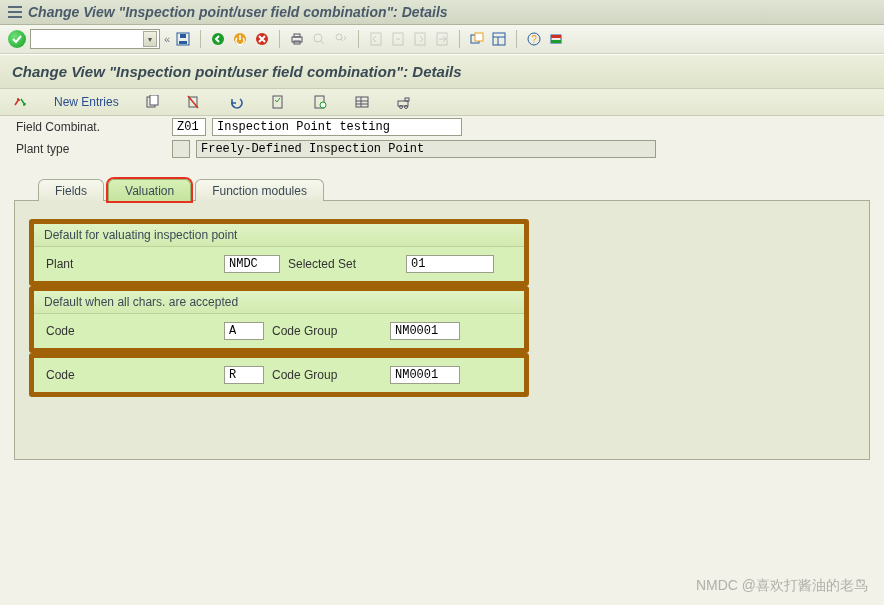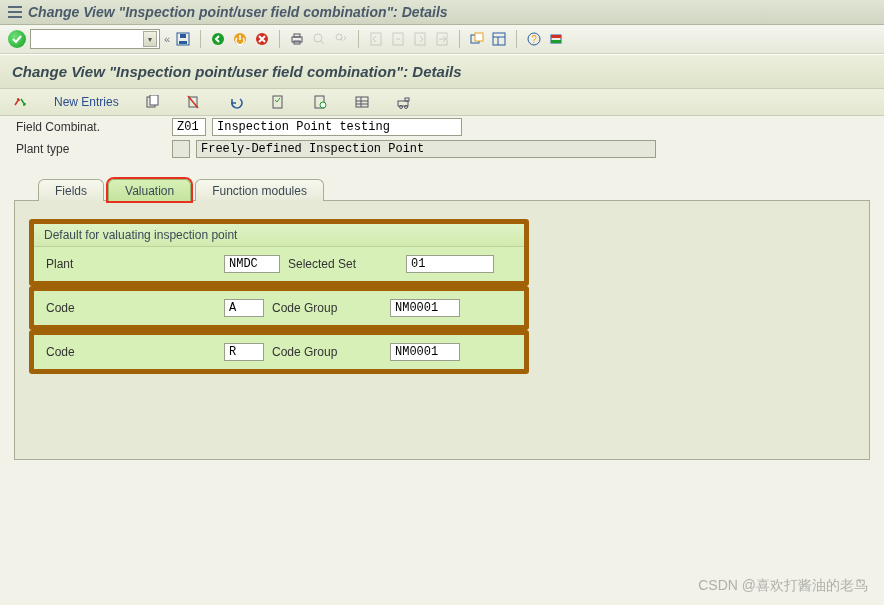--- a/index.html
+++ b/index.html
@@ -350,32 +350,33 @@
       <div class="group-title">Default for valuating inspection point</div>
       <div class="group-body">
         <span class="lbl">Plant</span>
         <input class="inp" style="width: 56px;" value="NMDC">
         <span class="lbl2">Selected Set</span>
         <input class="inp" style="width: 88px;" value="01">
       </div>
     </div>
 
     <div class="group">
+      <div class="group-title">Default when all chars. are accepted</div>
       <div class="group-body">
         <span class="lbl">Code</span>
         <input class="inp" style="width: 40px;" value="A">
         <span class="lbl2">Code Group</span>
         <input class="inp" style="width: 70px;" value="NM0001">
       </div>
     </div>
 
     <div class="group">
       <div class="group-body">
         <span class="lbl">Code</span>
         <input class="inp" style="width: 40px;" value="R">
         <span class="lbl2">Code Group</span>
         <input class="inp" style="width: 70px;" value="NM0001">
       </div>
     </div>
   </div>
 </div>
 
-<div class="watermark">CSDN @喜欢打酱油的老鸟</div>
+<div class="watermark">NMDC @喜欢打酱油的老鸟</div>
 
 </body></html>

